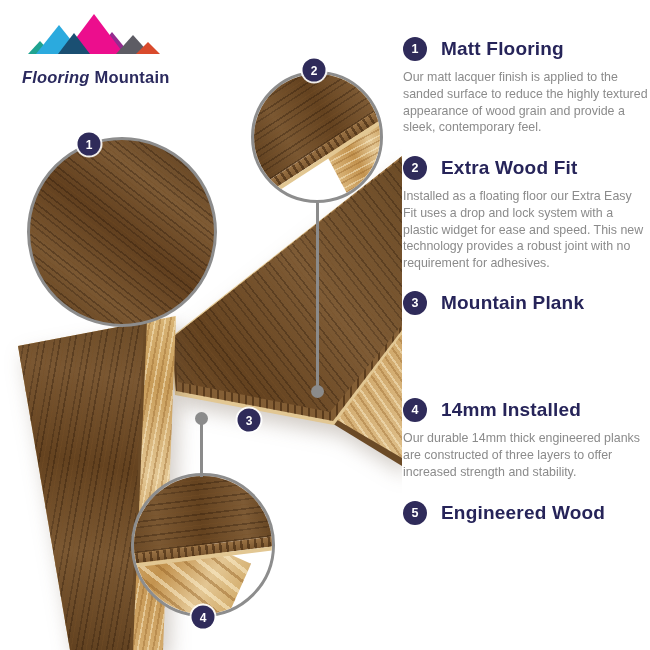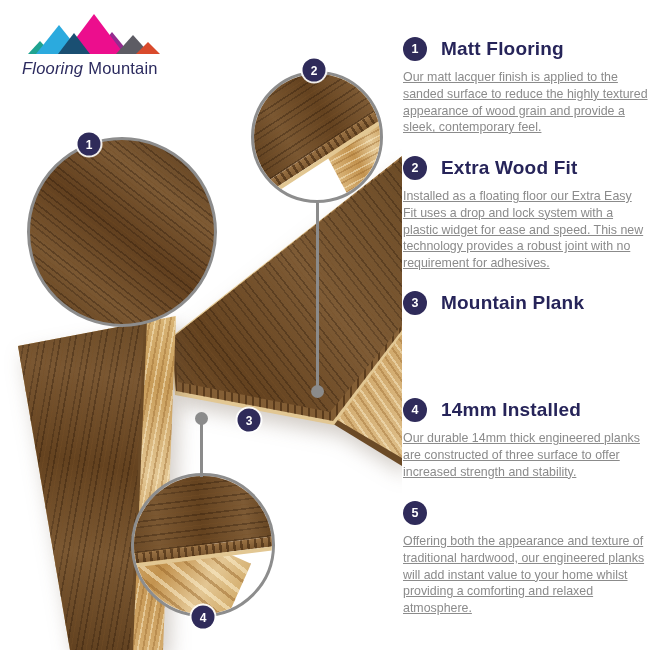--- a/index.html
+++ b/index.html
@@ -3,21 +3,21 @@
 <meta charset="utf-8">
 <style>
   html,body{margin:0;padding:0;}
   body{width:650px;height:650px;background:#ffffff;font-family:"Liberation Sans",sans-serif;
        -webkit-font-smoothing:antialiased;}
   .canvas{position:relative;width:650px;height:650px;background:#fff;overflow:hidden;}
 
   
   .logo{position:absolute;left:22px;top:12px;width:150px;}
   .logo svg{display:block;margin-left:6px;}
-  .logo-text{font-size:16.5px;font-weight:400;color:#2b2a5e;letter-spacing:.2px;margin-top:1px;white-space:nowrap;}
+  .logo-text{font-size:16.5px;font-weight:700;color:#2b2a5e;letter-spacing:.2px;margin-top:10px;white-space:nowrap;}
   .logo-text .it{font-style:italic;margin-right:5px;}
 
   
   .ill{position:absolute;left:0;top:0;width:402px;height:650px;overflow:hidden;}
   .shadowed{position:absolute;left:0;top:0;width:100%;height:100%;
             filter:drop-shadow(6px 10px 10px rgba(90,70,45,.28));}
   .layer{position:absolute;}
 
   
   .wood-dark{
@@ -109,21 +109,21 @@
     font-size:12px;font-weight:700;display:flex;align-items:center;justify-content:center;
     z-index:4;box-shadow:0 0 0 2px rgba(255,255,255,.9);transform:translate(-50%,-50%);}
   .m1{left:89px;top:144px;} .m2{left:314px;top:70px;} .m3{left:249px;top:420px;} .m4{left:203px;top:617px;}
 
   
   .sec{position:absolute;left:403px;width:245px;}
   .sec-head{display:flex;align-items:center;gap:14px;}
   .badge{width:24px;height:24px;border-radius:50%;background:#2f2b5a;color:#fff;font-size:12.5px;
     font-weight:700;display:flex;align-items:center;justify-content:center;flex:0 0 24px;}
   .sec-title{font-size:19px;font-weight:700;color:#262459;letter-spacing:.2px;}
-  .sec-body{margin-top:8px;font-size:12.4px;line-height:16.8px;color:#8b8b8b;text-decoration:underline;}
+  .sec-body{margin-top:8px;font-size:12.4px;line-height:16.8px;color:#8b8b8b;}
   .s1{top:37px;} .s2{top:156px;} .s3{top:291px;} .s4{top:398px;} .s5{top:501px;}
 </style>
 </head>
 <body>
 
 <div class="canvas">
 
   <div class="logo">
     <svg width="132" height="46" viewBox="0 0 132 46">
       <polygon points="0,42 12,29 24,42" fill="#1fa390"></polygon>
@@ -203,23 +203,23 @@
       <div class="badge">3</div>
       <div class="sec-title">Mountain Plank</div>
     </div>
   </div>
 
   <div class="sec s4">
     <div class="sec-head">
       <div class="badge">4</div>
       <div class="sec-title">14mm Installed</div>
     </div>
-    <div class="sec-body">Our durable 14mm thick engineered planks are constructed of three surface to offer increased strength and stability.</div>
+    <div class="sec-body">Our durable 14mm thick engineered planks are constructed of three layers to offer increased strength and stability.</div>
   </div>
 
   <div class="sec s5">
     <div class="sec-head">
       <div class="badge">5</div>
-    </div>
-    <div class="sec-body">Offering both the appearance and texture of traditional hardwood, our engineered planks will add instant value to your home whilst providing a comforting and relaxed atmosphere.</div>
+      <div class="sec-title">Engineered Wood</div>
+    </div>
   </div>
 
 </div>
 
 </body></html>

